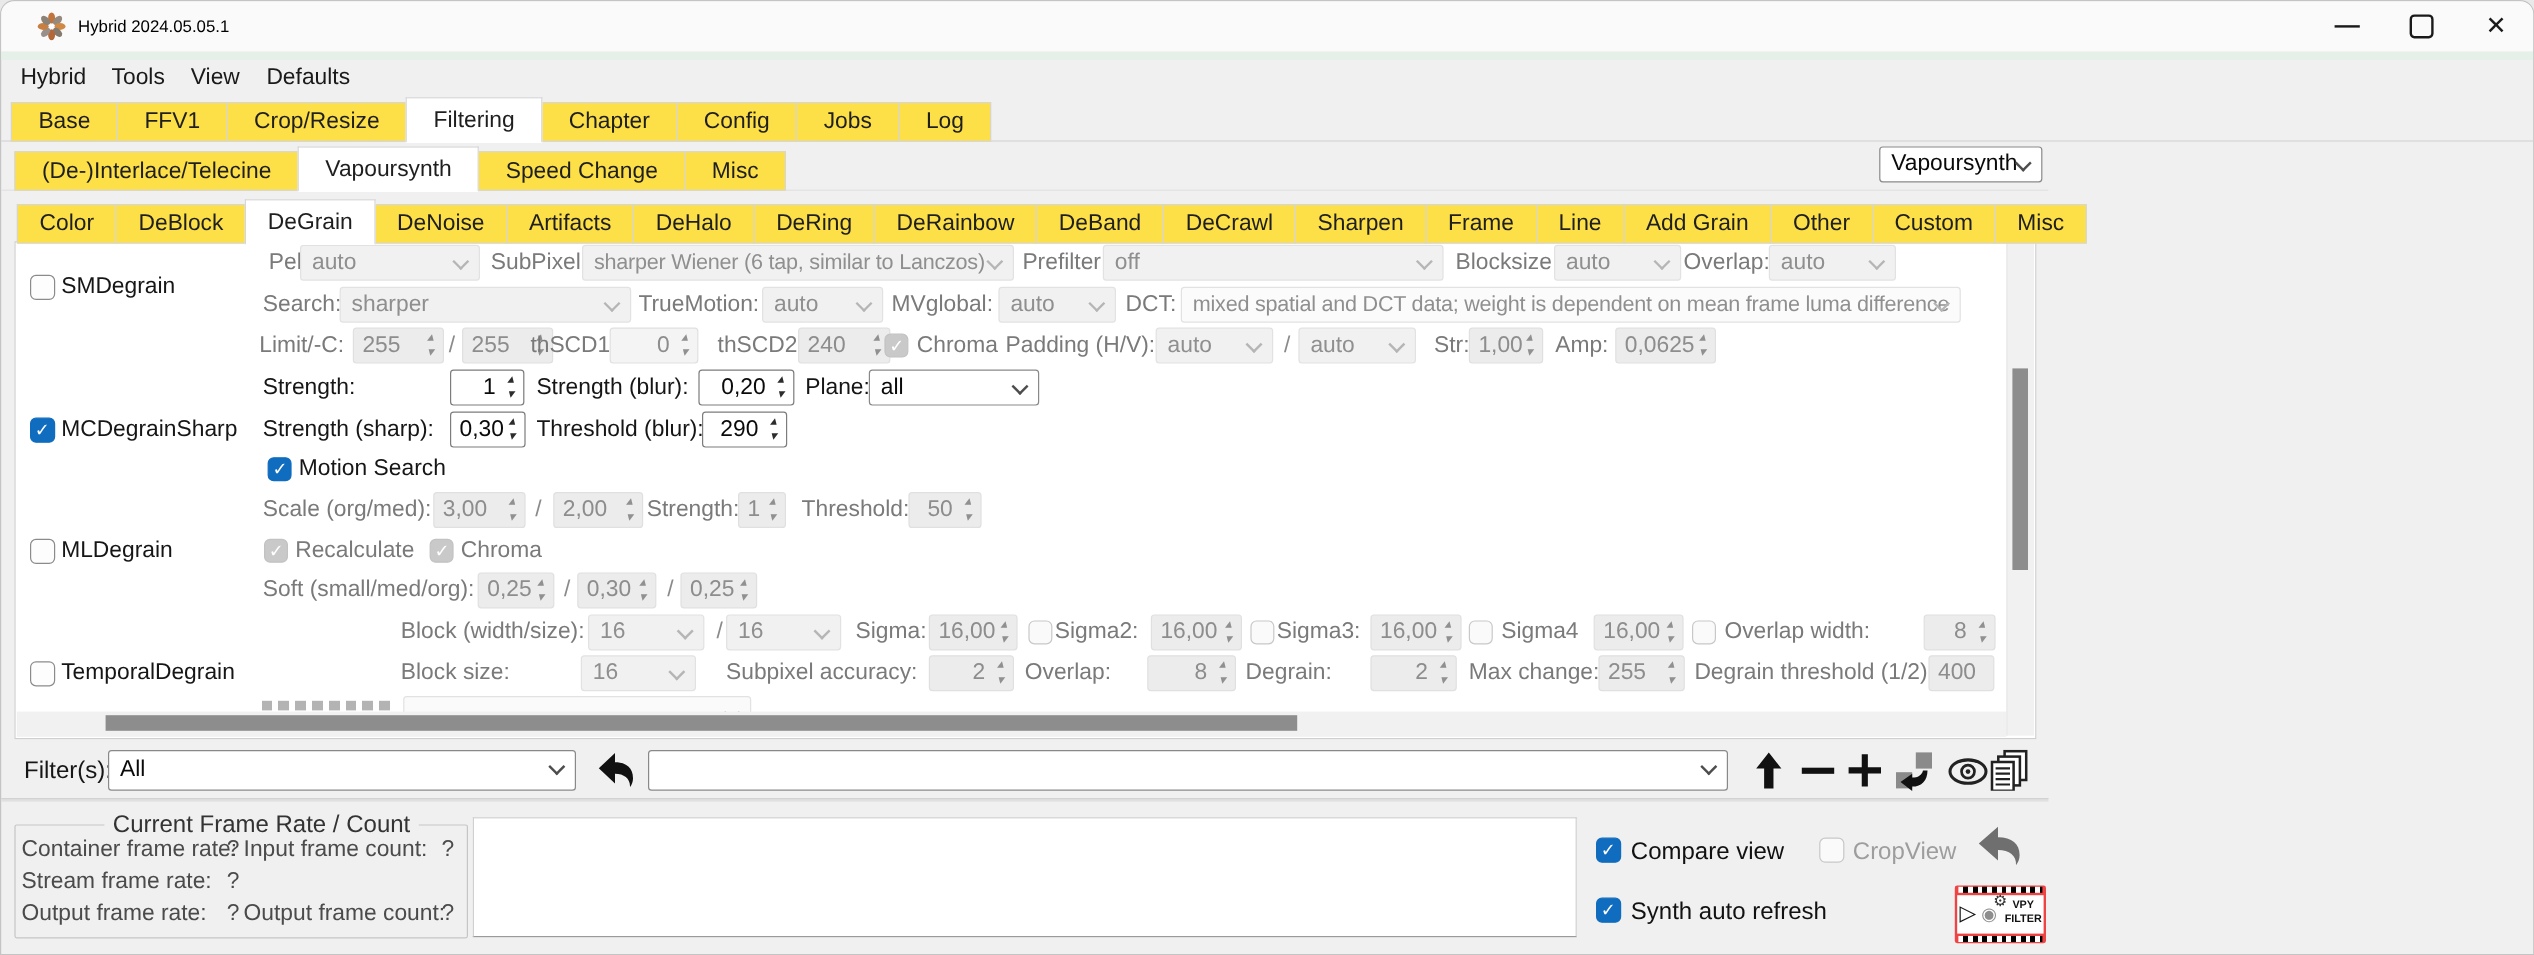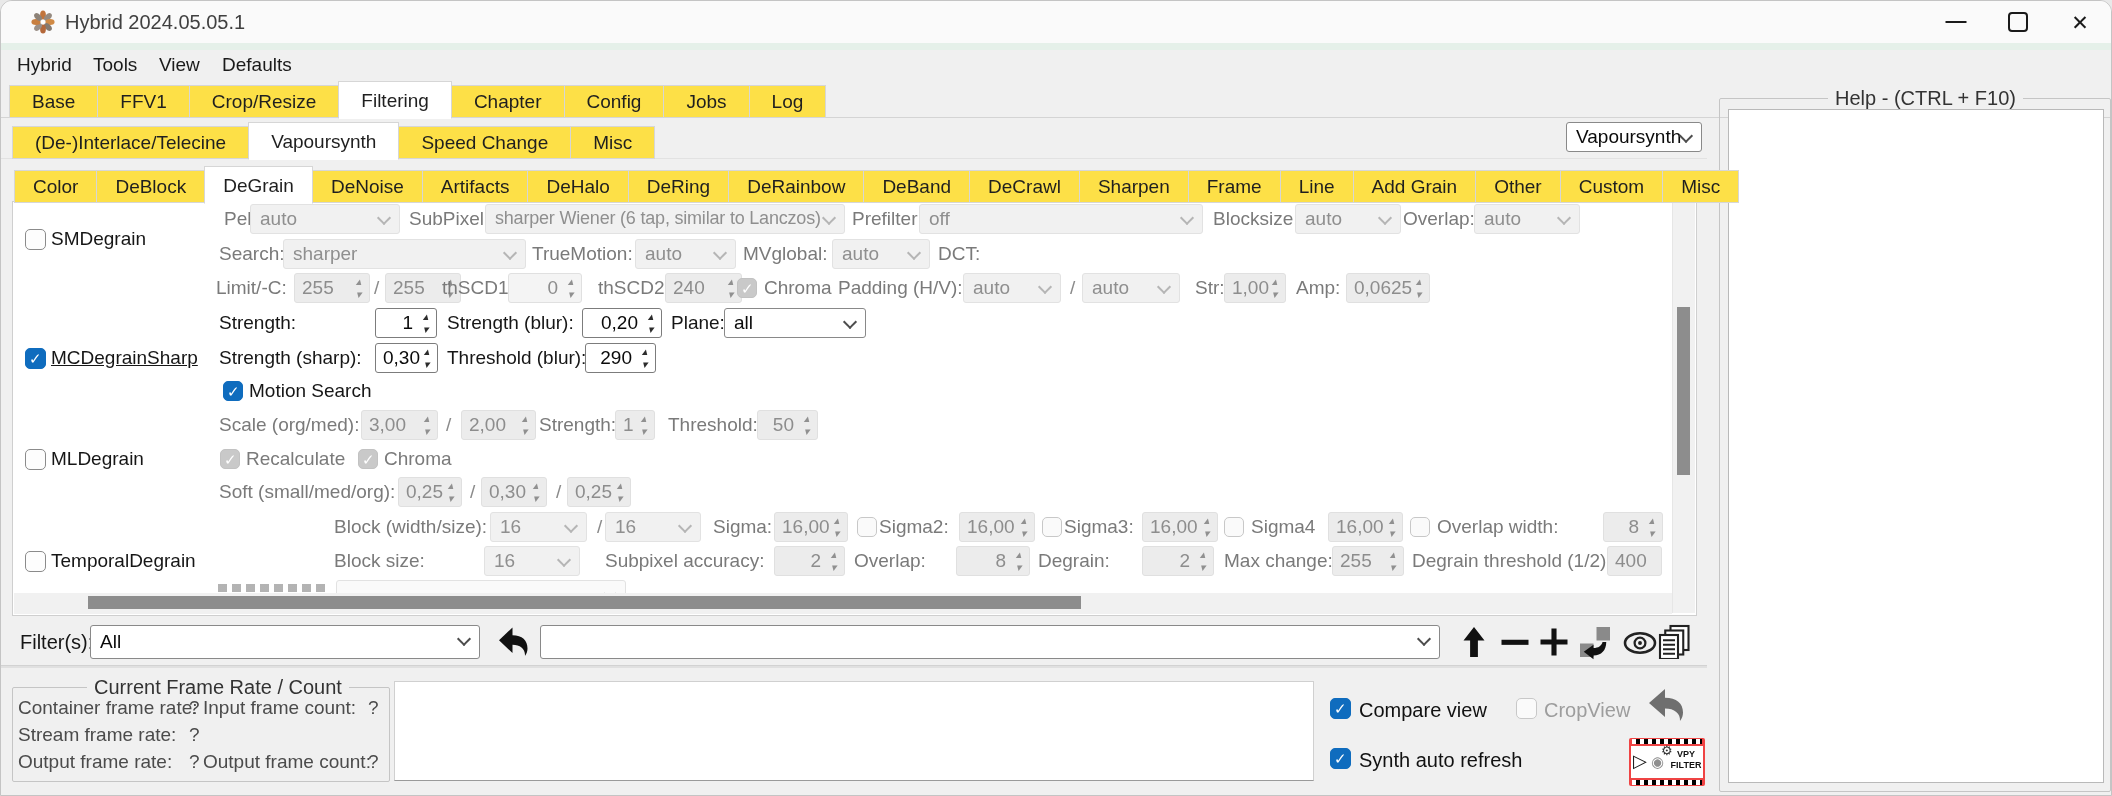--- a/index.html
+++ b/index.html
@@ -2,21 +2,21 @@
 <html><head>
 <meta charset="utf-8">
 <style>
   html,body{margin:0;padding:0;width:2112px;height:796px;background:#e9e9e9;
     font-family:"Liberation Sans",sans-serif;-webkit-font-smoothing:antialiased;}
   .window{position:absolute;left:0;top:0;width:2112px;height:796px;background:#f0f0f0;
     border-radius:12px 12px 0 0;overflow:hidden;border:1px solid #c4c4c4;box-sizing:border-box;}
   .abs{position:absolute;box-sizing:border-box;}
   
   .titlebar{position:absolute;left:0;top:0;right:0;height:42px;background:#fafafa;}
-  .title-text{position:absolute;left:64px;top:8px;font-size:20px;color:#404040;line-height:26px;white-space:nowrap;}
+  .title-text{position:absolute;left:64px;top:8px;font-size:14px;color:#000000;line-height:26px;white-space:nowrap;}
   .winbtn{position:absolute;top:0;width:62px;height:42px;}
   .winbtn .glyph{position:absolute;left:50%;top:50%;transform:translate(-50%,-50%);}
   .min-glyph{width:21px;height:2px;background:#1a1a1a;}
   .max-glyph{width:16px;height:16px;border:2px solid #1a1a1a;border-radius:4px;}
   .close-glyph{font-size:21px;color:#1a1a1a;line-height:21px;}
   .close-glyph::before{content:"\2715";}
   .accent-strip{position:absolute;left:0;top:42px;right:0;height:7px;background:#e5f0e9;}
   
   .menubar{position:absolute;left:0;top:49px;right:0;height:31px;}
   .menu-item{position:absolute;top:0;height:31px;line-height:30px;font-size:19px;color:#1a1a1a;padding:0 6px;}
@@ -167,21 +167,21 @@
     <div class="t t3">Other</div>
     <div class="t t3">Custom</div>
     <div class="t t3">Misc</div>
   </div>
 
   <div class="panel">
 
     <div class="cb" style="left:12px;top:27px;"></div>
     <div class="lbl dark" style="left:38px;top:22px;">SMDegrain</div>
     <div class="cb on" style="left:12px;top:146px;"></div>
-    <div class="lbl dark" style="left:38px;top:141px;text-decoration:underline;">MCDegrainSharp</div>
+    <div class="lbl dark" style="left:38px;top:141px;">MCDegrainSharp</div>
     <div class="cb" style="left:12px;top:247px;"></div>
     <div class="lbl dark" style="left:38px;top:242px;">MLDegrain</div>
     <div class="cb" style="left:12px;top:349px;"></div>
     <div class="lbl dark" style="left:38px;top:344px;">TemporalDegrain</div>
 
     <div class="lbl" style="left:211px;top:2px;">Pel:</div>
     <div class="combo" style="left:237px;top:2px;width:150px;"><span>auto</span></div>
     <div class="lbl" style="left:396px;top:2px;">SubPixel:</div>
     <div class="combo tight" style="left:472px;top:2px;width:360px;"><span>sharper Wiener (6 tap, similar to Lanczos)</span></div>
     <div class="lbl" style="left:839px;top:2px;">Prefilter:</div>
@@ -191,20 +191,21 @@
     <div class="lbl" style="left:1390px;top:2px;">Overlap:</div>
     <div class="combo" style="left:1461px;top:2px;width:106px;"><span>auto</span></div>
 
     <div class="lbl" style="left:206px;top:37px;">Search:</div>
     <div class="combo" style="left:270px;top:37px;width:243px;"><span>sharper</span></div>
     <div class="lbl" style="left:519px;top:37px;">TrueMotion:</div>
     <div class="combo" style="left:622px;top:37px;width:101px;"><span>auto</span></div>
     <div class="lbl" style="left:730px;top:37px;">MVglobal:</div>
     <div class="combo" style="left:819px;top:37px;width:98px;"><span>auto</span></div>
     <div class="lbl" style="left:925px;top:37px;">DCT:</div>
+    <div class="combo tight" style="left:971px;top:37px;width:650px;background:#fbfbfb;"><span>mixed spatial and DCT data; weight is dependent on mean frame luma difference</span></div>
 
     <div class="lbl" style="left:203px;top:71px;">Limit/-C:</div>
     <div class="spin" style="left:281px;top:71px;width:76px;"><span>255</span><i class="arr"></i></div>
     <div class="slash" style="left:361px;top:71px;">/</div>
     <div class="spin" style="left:372px;top:71px;width:76px;"><span>255</span><i class="arr"></i></div>
     <div class="lbl" style="left:429px;top:71px;">thSCD1:</div>
     <div class="spin ra" style="left:495px;top:71px;width:74px;background:#f4f4f4;"><span>0</span><i class="arr"></i></div>
     <div class="lbl" style="left:585px;top:71px;">thSCD2:</div>
     <div class="spin" style="left:652px;top:71px;width:77px;"><span>240</span><i class="arr"></i></div>
     <div class="cb dis-on" style="left:724px;top:76px;width:20px;height:20px;"></div>
@@ -380,18 +381,14 @@
       <span class="vpy-play"></span>
       <span class="vpy-gear"></span>
       <span class="vpy-eye"></span>
       <span class="vpy-txt"><span>VPY</span><br>
       <span>FILTER</span></span>
     </div>
     <div class="vpy-holes top"></div>
     <div class="vpy-holes bottom"></div>
   </div>
 
-  <div class="gbox" style="left:1718px;top:97px;width:390px;height:692px;">
-    <span class="gtitle" style="left:108px;">Help - (CTRL + F10)</span>
-    <div class="helpinner"></div>
-  </div>
 
 </div>
 
 </body></html>

